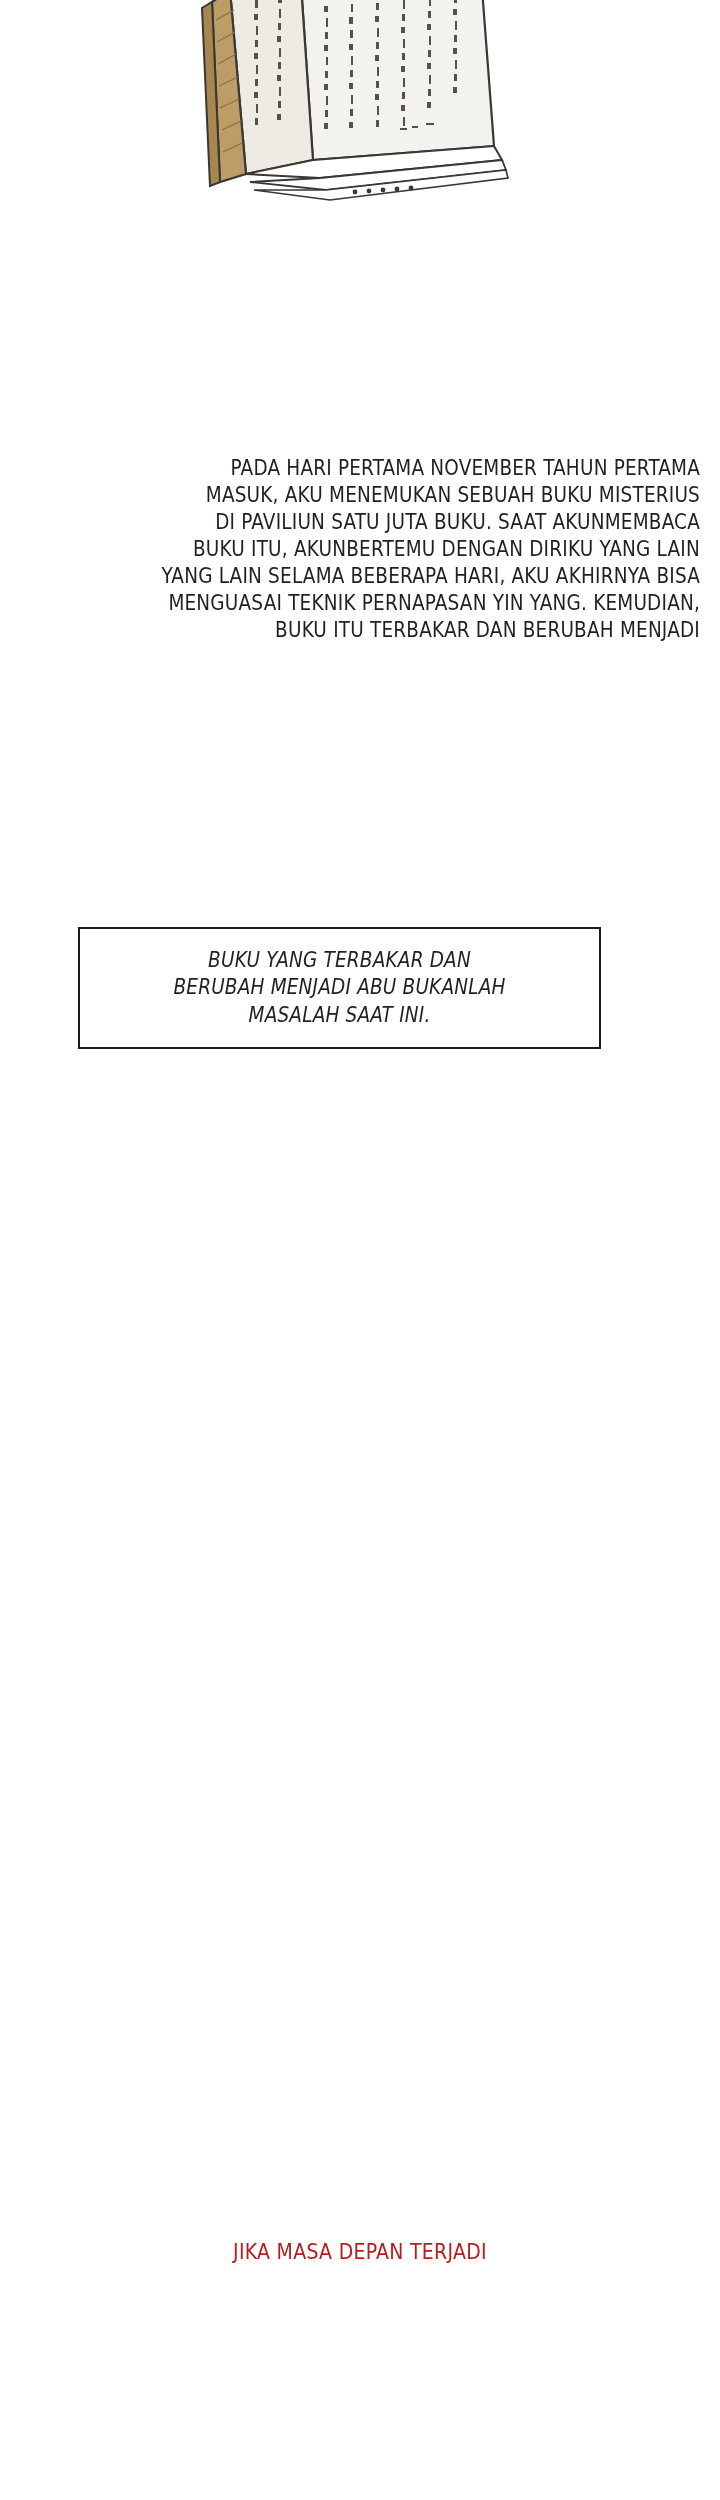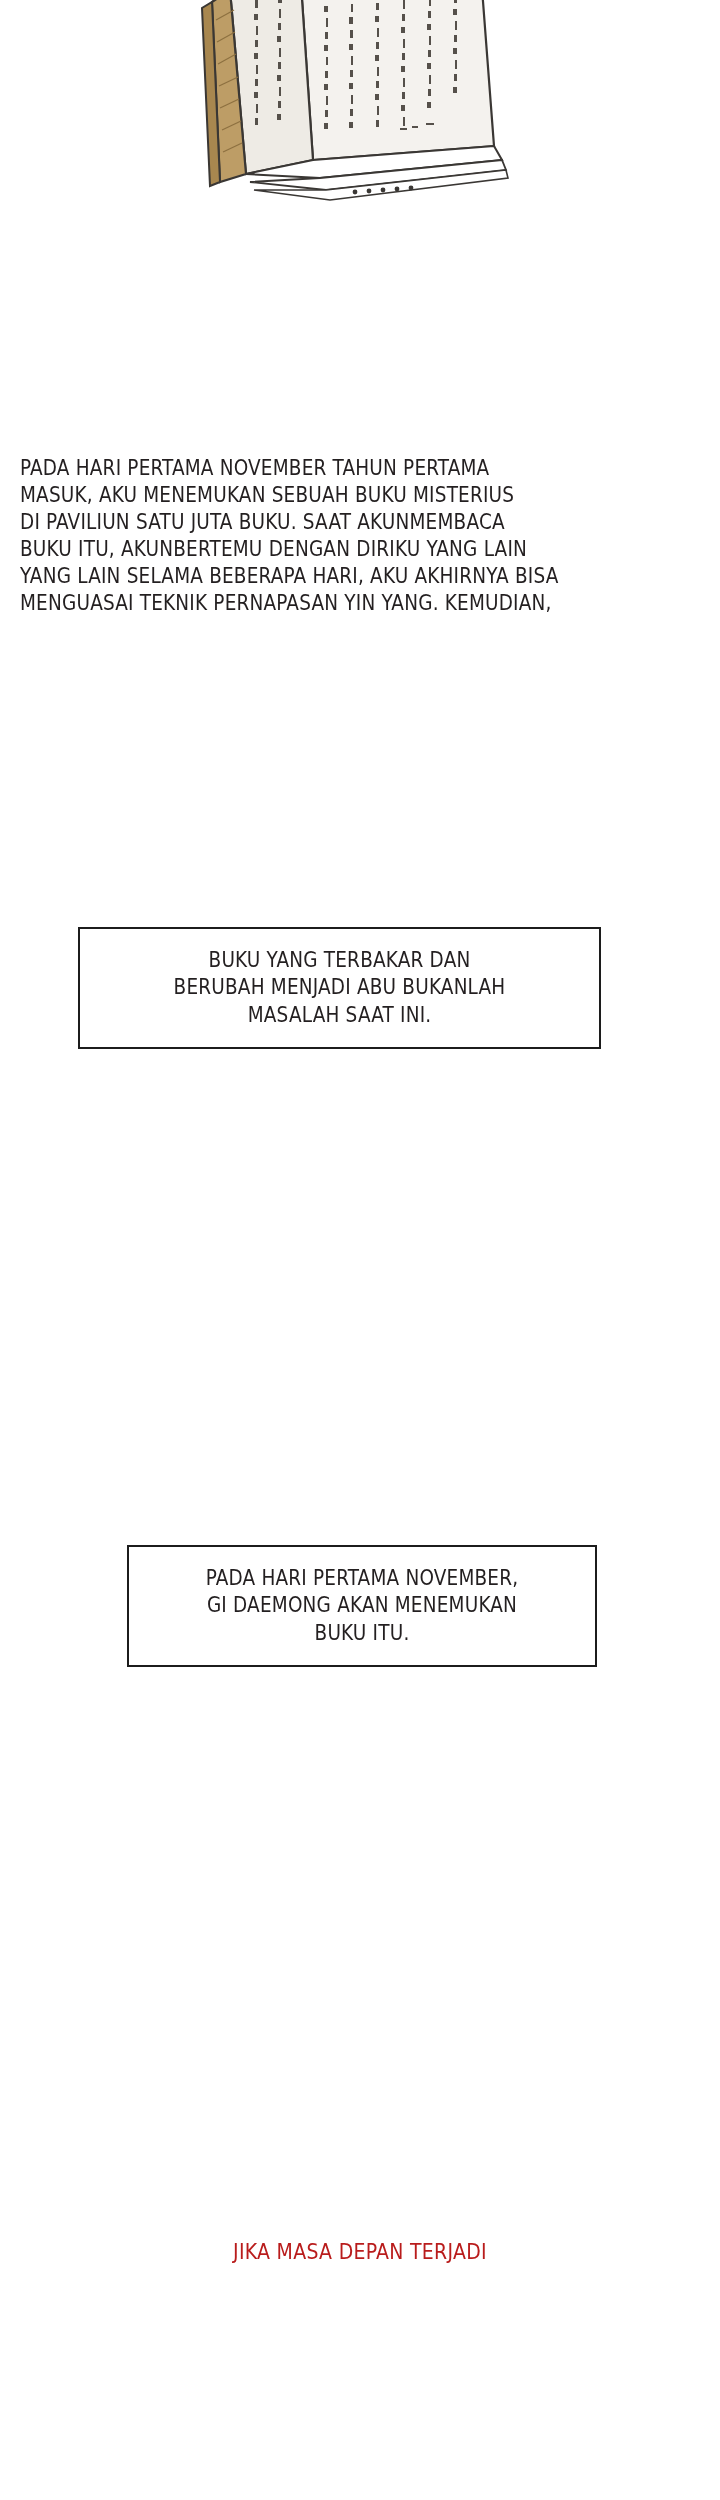--- a/index.html
+++ b/index.html
@@ -33,21 +33,21 @@
   .book-illustration svg {
     display: block;
   }
 
   
   .narration {
     position: absolute;
     left: 20px;
     top: 455px;
     width: 680px;
-    text-align: left;
+    text-align: right;
     color: #231f20;
     font-size: 20.5px;
     line-height: 1.32;
     letter-spacing: 0.2px;
     font-weight: 400;
     font-family: "DejaVu Sans Condensed", "Liberation Sans", sans-serif;
     text-transform: uppercase;
   }
 
   
@@ -62,20 +62,21 @@
     text-align: center;
   }
   .bubble .bubble-text {
     color: #231f20;
     font-size: 20.5px;
     line-height: 1.34;
     letter-spacing: 0.2px;
     text-transform: uppercase;
     font-family: "DejaVu Sans Condensed", "Liberation Sans", sans-serif;
     padding: 0 14px;
+    font-style: italic;
   }
 
   #bubble-one {
     left: 78px;
     top: 927px;
     width: 523px;
     height: 122px;
   }
   #bubble-two {
     left: 127px;
@@ -254,35 +255,29 @@
     </svg>
   </div>
 
   <div class="narration">
     <span class="line">PADA HARI PERTAMA NOVEMBER TAHUN PERTAMA</span>
     <span class="line">MASUK, AKU MENEMUKAN SEBUAH BUKU MISTERIUS</span>
     <span class="line">DI PAVILIUN SATU JUTA BUKU. SAAT AKUNMEMBACA</span>
     <span class="line">BUKU ITU, AKUNBERTEMU DENGAN DIRIKU YANG LAIN</span>
     <span class="line">YANG LAIN SELAMA BEBERAPA HARI, AKU AKHIRNYA BISA</span>
     <span class="line">MENGUASAI TEKNIK PERNAPASAN YIN YANG. KEMUDIAN,</span>
+    <span class="line">BUKU ITU TERBAKAR DAN BERUBAH MENJADI</span>
   </div>
 
   <div class="bubble" id="bubble-one">
     <div class="bubble-text">
       <span class="line">BUKU YANG TERBAKAR DAN</span>
       <span class="line">BERUBAH MENJADI ABU BUKANLAH</span>
       <span class="line">MASALAH SAAT INI.</span>
     </div>
   </div>
 
-  <div class="bubble" id="bubble-two">
-    <div class="bubble-text">
-      <span class="line">PADA HARI PERTAMA NOVEMBER,</span>
-      <span class="line">GI DAEMONG AKAN MENEMUKAN</span>
-      <span class="line">BUKU ITU.</span>
-    </div>
-  </div>
 
   <div class="narration-bottom">
     <span class="line">JIKA MASA DEPAN TERJADI</span>
   </div>
 
 </div>
 
 </body></html>

